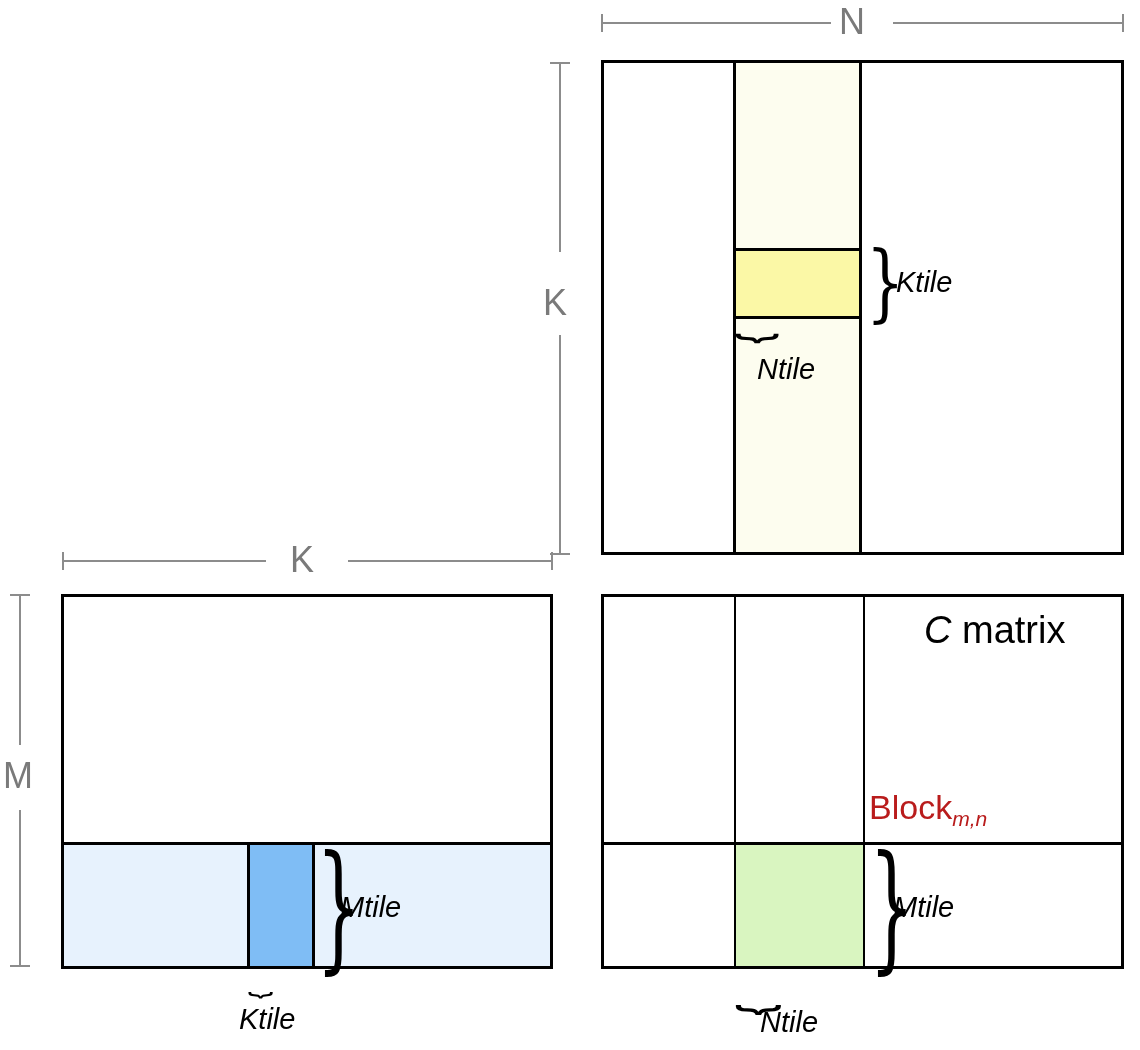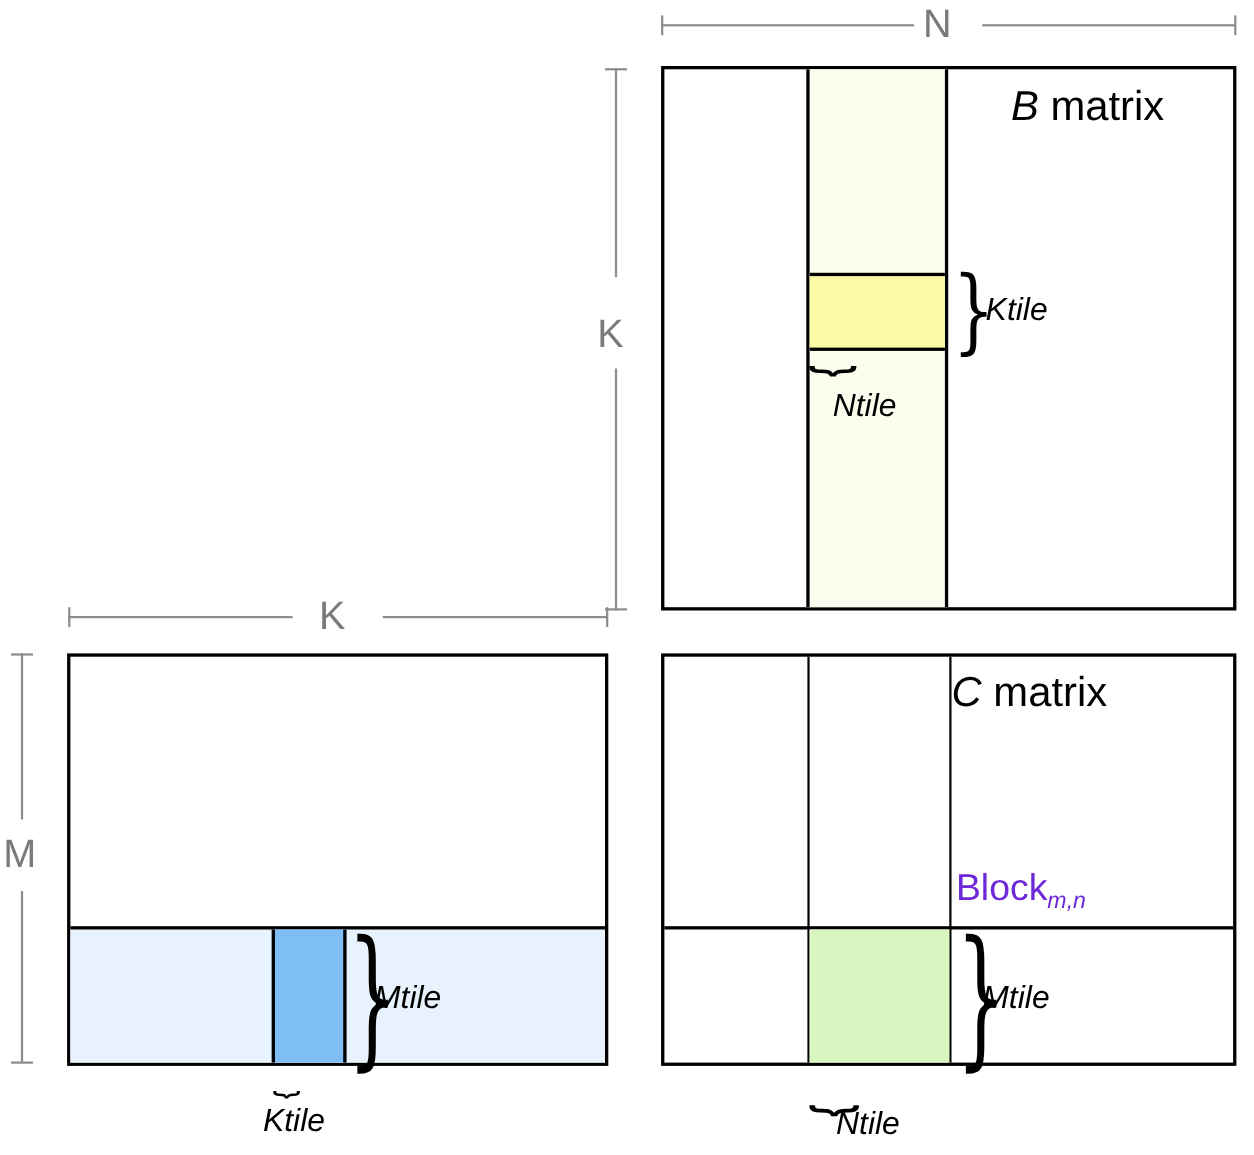--- a/index.html
+++ b/index.html
@@ -19,21 +19,21 @@
   
   .dim-line{position:absolute;background:#8c8c8c;}
   .dim-cap-v{position:absolute;width:2px;background:#8c8c8c;}
   .dim-cap-h{position:absolute;height:2px;background:#8c8c8c;}
   .dim-label{position:absolute;color:#7a7a7a;font-size:36px;line-height:1;white-space:nowrap;}
 
   
   .brace{position:absolute;color:#000;line-height:1;font-family:"DejaVu Serif", serif;}
   .tilelabel{position:absolute;font-style:italic;font-size:29px;color:#000;white-space:nowrap;line-height:1;}
 
-  .blocklabel{position:absolute;font-size:34px;color:#6d28d9;white-space:nowrap;line-height:1;}
+  .blocklabel{position:absolute;font-size:34px;color:#b91c1c;white-space:nowrap;line-height:1;}
   .blocklabel sub{font-style:italic;font-size:0.62em;vertical-align:baseline;position:relative;top:.34em;}
 </style>
 </head>
 <body>
 
 <div id="stage">
 
   <div>
     <div class="dim-cap-v" style="left:601px;top:14px;height:18px;"></div>
     <div class="dim-line" style="left:601px;top:22px;width:230px;height:2px;"></div>
@@ -54,23 +54,20 @@
 
     <div class="band" style="left:129px;top:0px;width:129px;height:489px;background:#fdfdef;"></div>
 
     <div class="vline" style="left:129px;top:0px;width:3px;height:489px;"></div>
     <div class="vline" style="left:255px;top:0px;width:3px;height:489px;"></div>
 
     <div class="band" style="left:132px;top:185px;width:123px;height:65px;background:#fbf8a6;
                 border-top:3px solid #000;border-bottom:3px solid #000;box-sizing:content-box;"></div>
   </div>
 
-  <div class="matlabel" style="left:919px;top:78px;">
-    <i>B</i><span> matrix</span>
-  </div>
 
   <div class="brace" style="left:866px;top:240px;font-size:84px;transform:scaleX(0.72);transform-origin:left center;">}</div>
   <div class="tilelabel" style="left:896px;top:268px;">Ktile</div>
 
   <div class="brace" style="left:735px;top:296px;font-size:74px;transform:scaleY(0.55);transform-origin:top left;">⏟</div>
   <div class="tilelabel" style="left:757px;top:355px;">Ntile</div>
 
   <div>
     <div class="dim-cap-v" style="left:62px;top:552px;height:18px;"></div>
     <div class="dim-line" style="left:62px;top:560px;width:204px;height:2px;"></div>
@@ -107,21 +104,21 @@
   <div class="matrix" style="left:601px;top:594px;width:523px;height:375px;">
 
     <div class="vline" style="left:130px;top:0px;width:2px;height:369px;"></div>
     <div class="vline" style="left:259px;top:0px;width:2px;height:369px;"></div>
 
     <div class="hline" style="left:0px;top:245px;width:517px;height:3px;"></div>
 
     <div class="band" style="left:132px;top:248px;width:127px;height:121px;background:#d9f5c0;"></div>
   </div>
 
-  <div class="matlabel" style="left:865px;top:611px;text-align:right;">
+  <div class="matlabel" style="left:924px;top:611px;text-align:right;">
     <i>C</i><span> matrix</span>
   </div>
 
   <div class="blocklabel" style="left:869px;top:790px;">
     <span>Block</span><sub>m,n</sub>
   </div>
 
   <div class="brace" style="left:869px;top:838px;font-size:138px;transform:scaleX(0.52);transform-origin:left center;">}</div>
   <div class="tilelabel" style="left:893px;top:893px;">Mtile</div>
 

